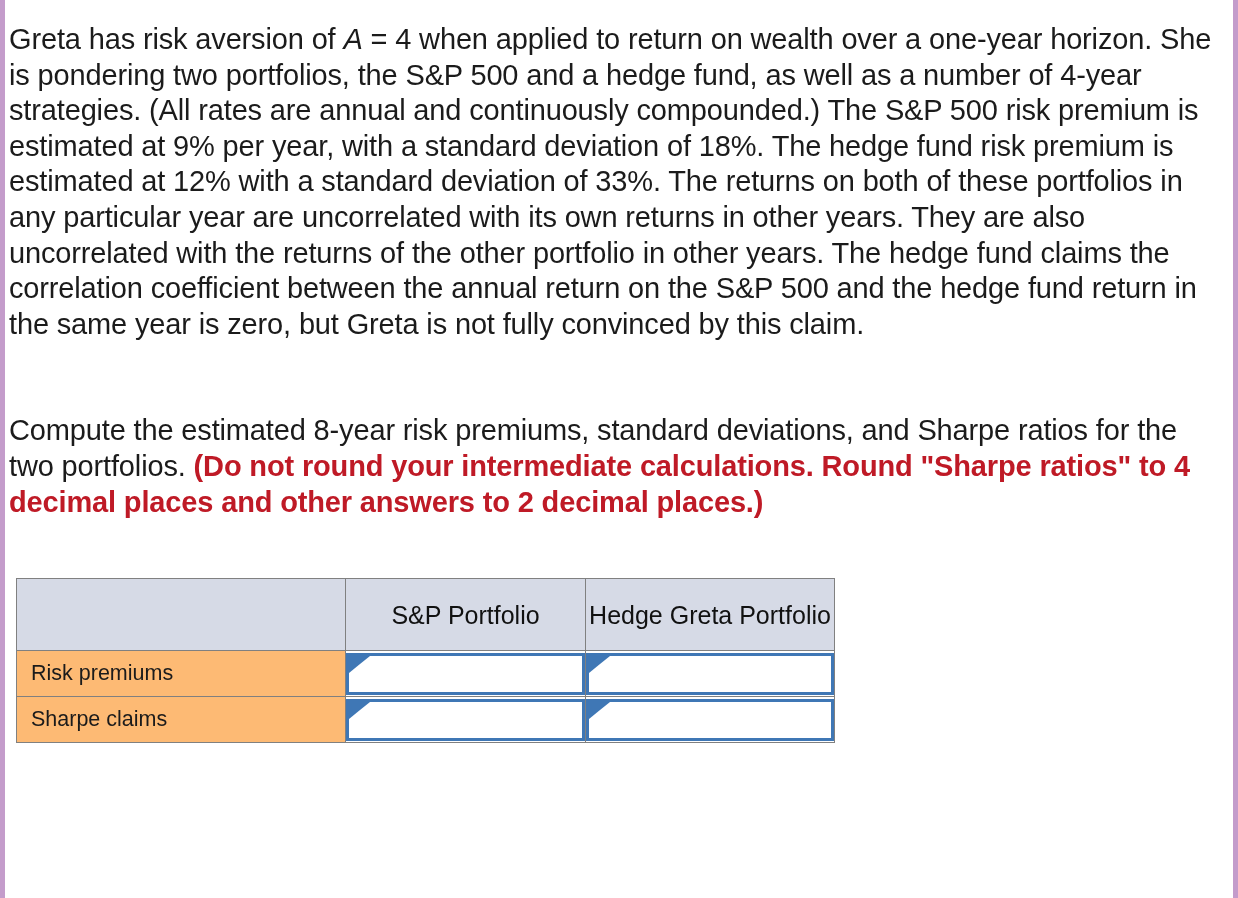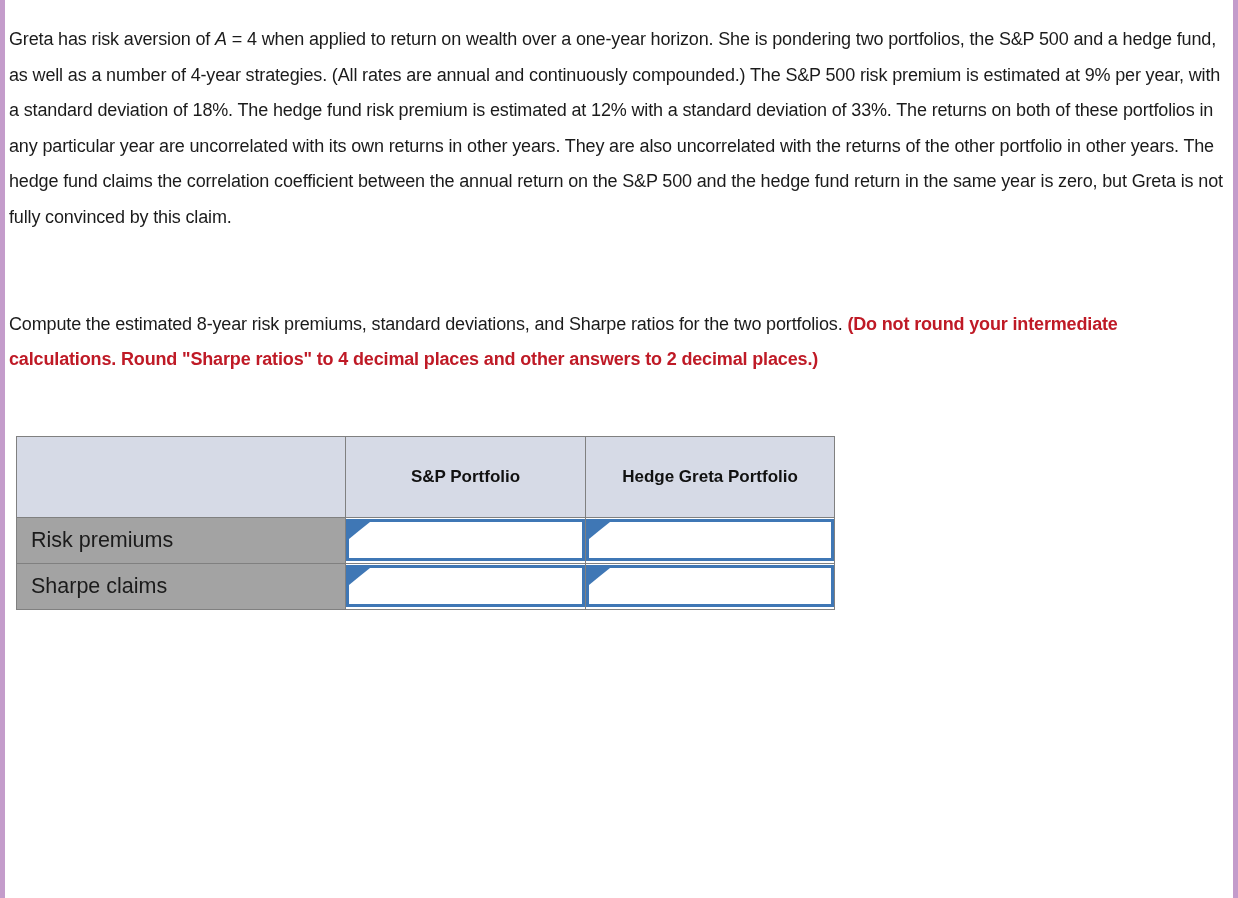--- a/index.html
+++ b/index.html
@@ -31,21 +31,21 @@
     position: absolute;
     left: 5px;
     right: 5px;
     top: 0;
     bottom: 0;
     padding: 22px 8px 0 4px;
     background: #ffffff;
   }
 
   .para {
-    font-size: 18px;
+    font-size: 29px;
     line-height: 35.6px;
     color: #1b1b1b;
     letter-spacing: -0.15px;
     margin: 0;
     text-align: left;
   }
   .para .var {
     font-style: italic;
   }
   .para-gap {
@@ -72,37 +72,37 @@
     border: 1.6px solid #808080;
     padding: 0;
     vertical-align: middle;
   }
   col.c-label { width: 329px; }
   col.c-spp   { width: 240px; }
   col.c-hf    { width: 249px; }
 
   thead th {
     background: #d6dae6;
-    height: 81px;
-    font-size: 17px;
-    font-weight: bold;
+    height: 72px;
+    font-size: 25px;
+    font-weight: normal;
     color: #111111;
     text-align: center;
     line-height: 26px;
     padding: 0 6px;
   }
   thead th.blank-head { background: #d6dae6; }
 
   tbody td.row-label {
     height: 46px;
     font-size: 21.5px;
     color: #1b1b1b;
     text-align: left;
     padding-left: 14px;
-    background: #a3a3a3;
+    background: #fdba74;
   }
 
   tbody td.input-cell {
     background: #ffffff;
     padding: 0;
     position: relative;
     height: 46px;
   }
 
   .input-box {

